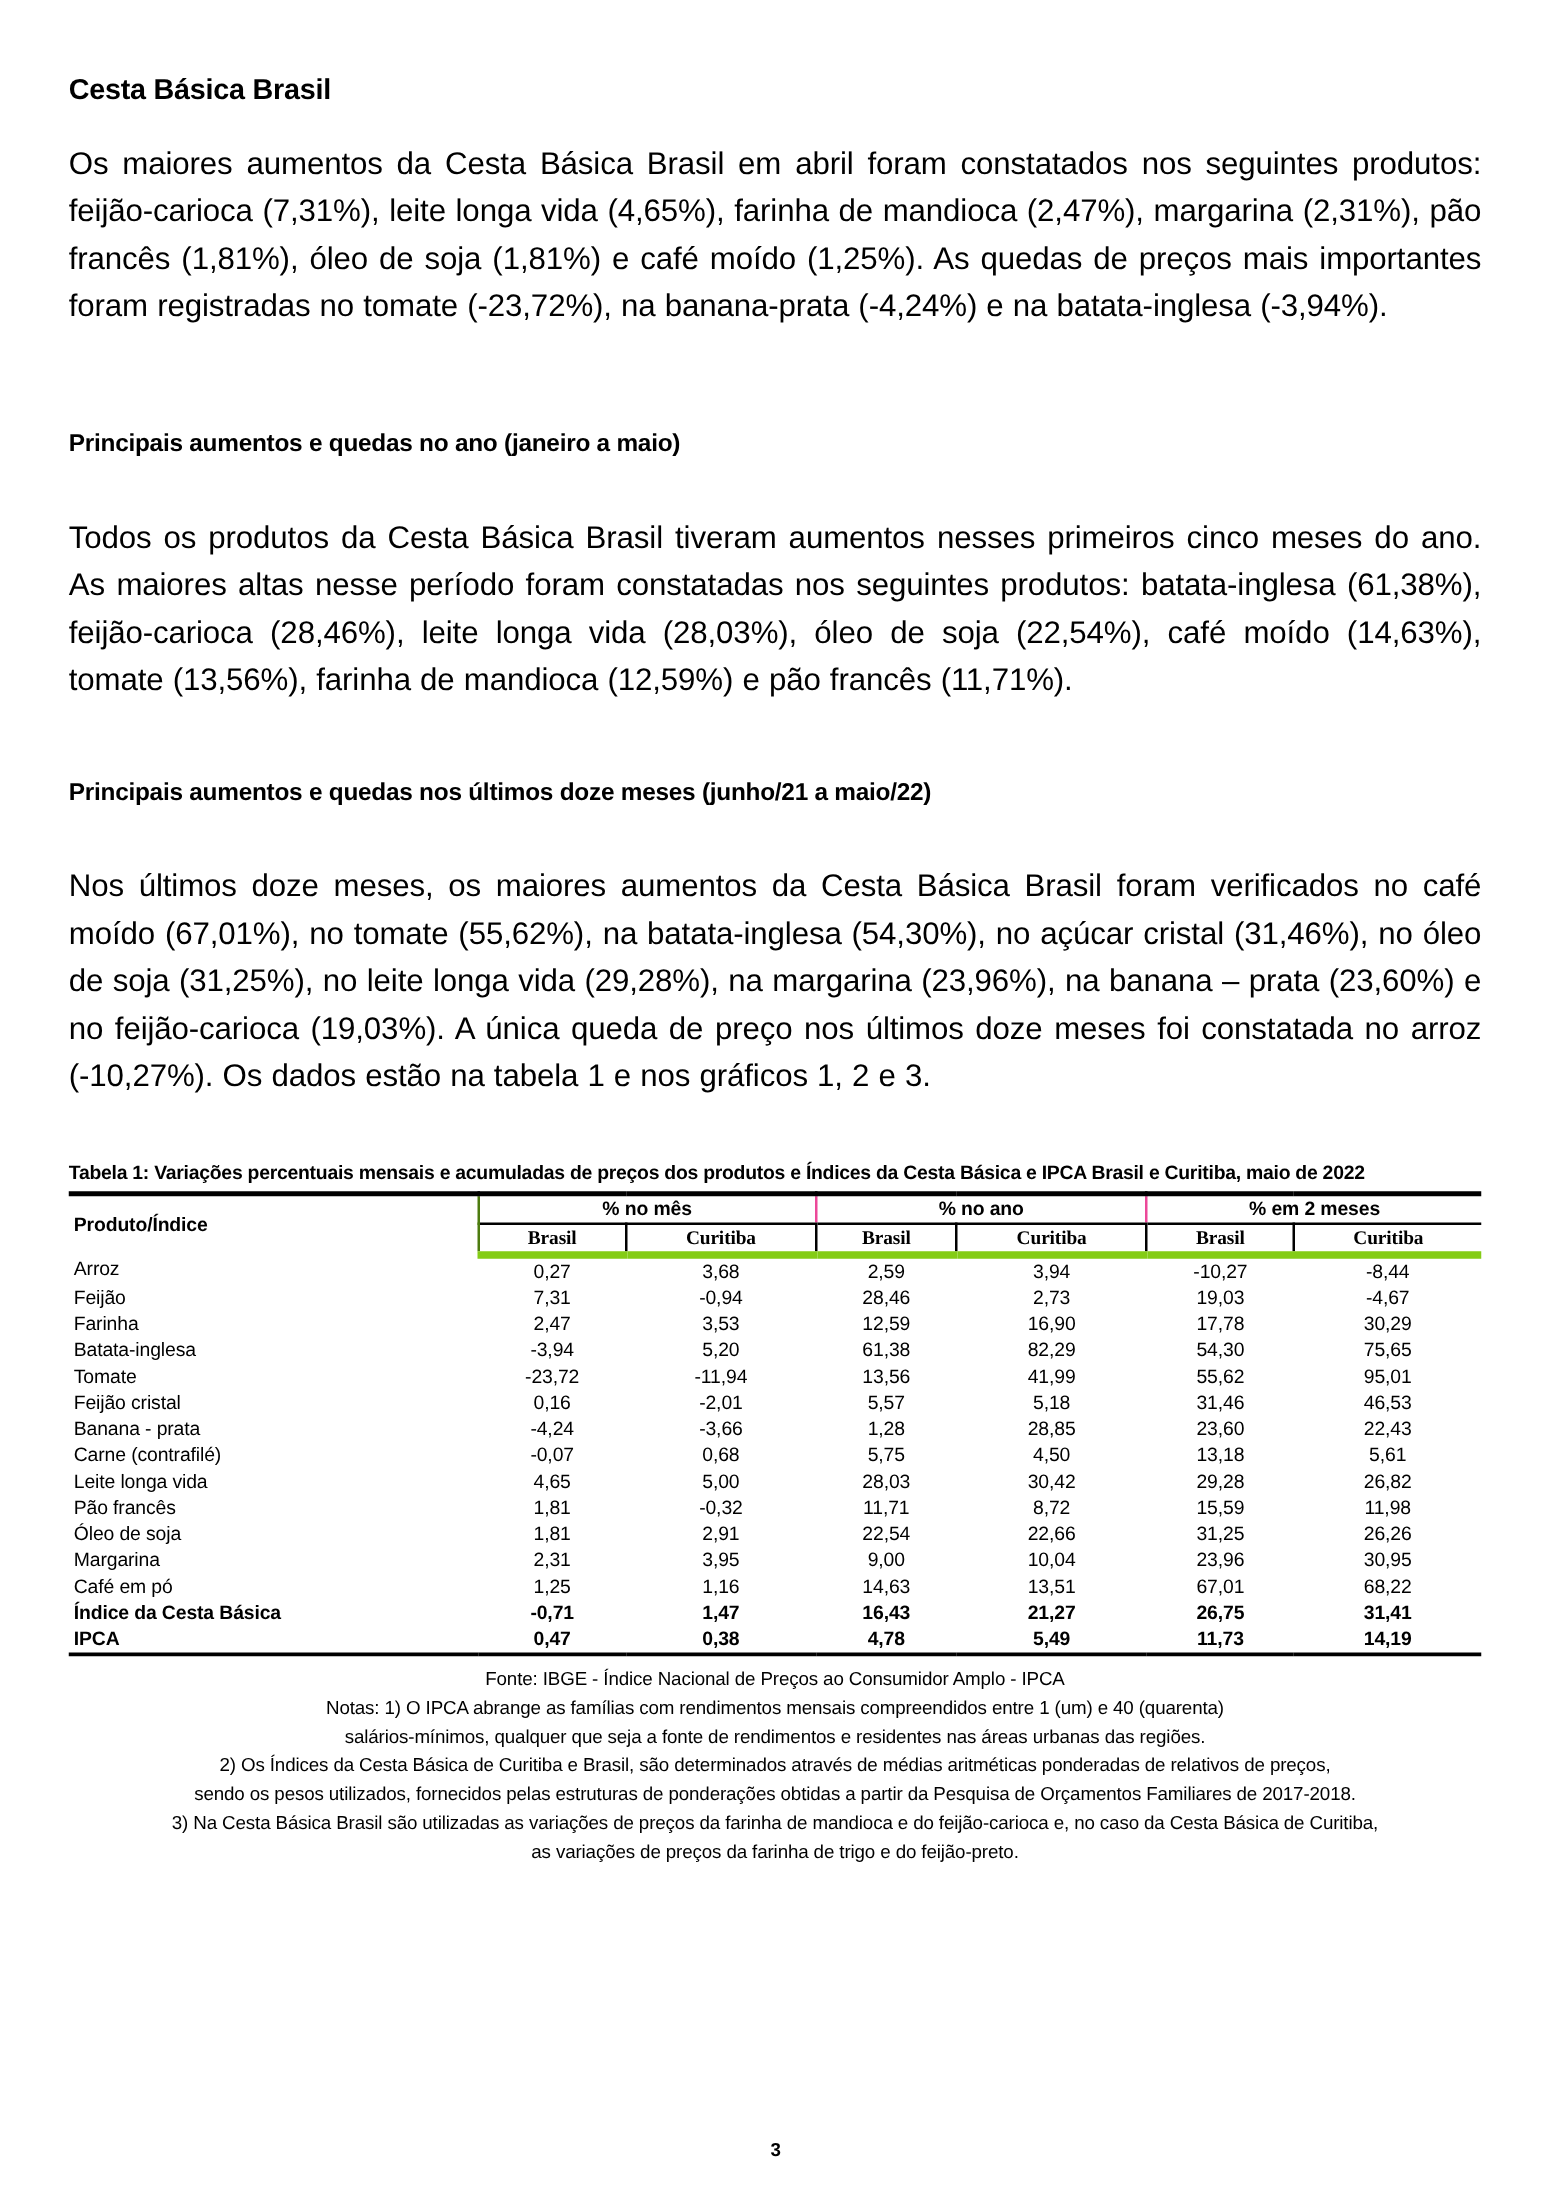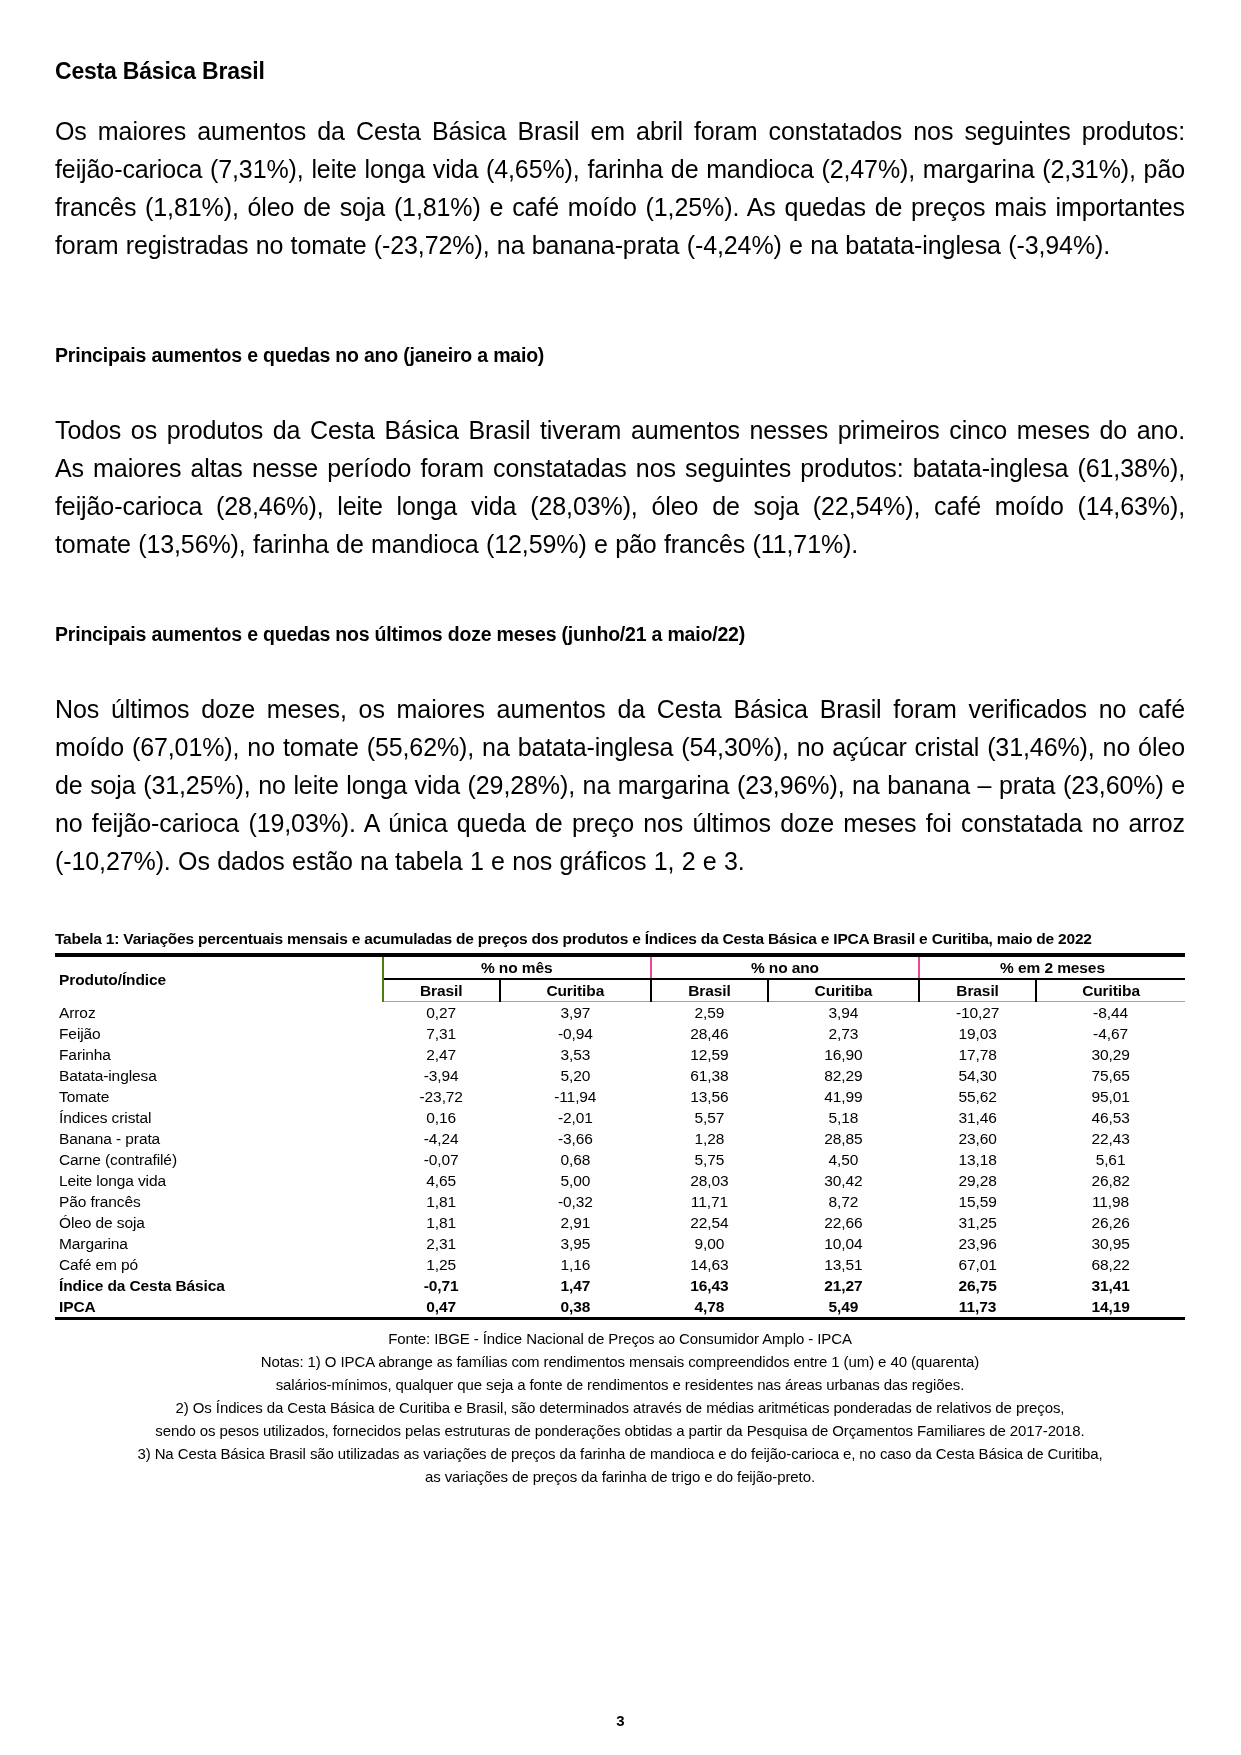--- a/index.html
+++ b/index.html
@@ -78,21 +78,21 @@
   th.group-header {
     font-weight: bold;
     border-left: 2px solid #ec4899;
     border-bottom: 2px solid #000;
   }
   th.sub-header {
     text-align: center;
     font-weight: bold;
     border-left: 2px solid #000;
   }
-  thead tr.sub-row th { border-bottom: 1px solid #84cc16; }
+  thead tr.sub-row th { border-bottom: 6px solid #84cc16; font-family: Liberation Serif, serif; }
   tbody td { text-align: center; border: none; }
   tbody td.prod { text-align: left; }
   tbody tr.bold-row td { font-weight: bold; }
 
   .notes {
     margin-top: 7px;
     font-size: 15px;
     letter-spacing: -0.1px;
     text-align: center;
   }
@@ -141,21 +141,21 @@
         <th class="sub-header">Brasil</th>
         <th class="sub-header">Curitiba</th>
         <th class="sub-header">Brasil</th>
         <th class="sub-header">Curitiba</th>
       </tr>
     </thead>
     <tbody>
         <tr>
           <td class="prod">Arroz</td>
           <td>0,27</td>
-          <td>3,97</td>
+          <td>3,68</td>
           <td>2,59</td>
           <td>3,94</td>
           <td>-10,27</td>
           <td>-8,44</td>
         </tr>
         <tr>
           <td class="prod">Feijão</td>
           <td>7,31</td>
           <td>-0,94</td>
           <td>28,46</td>
@@ -184,21 +184,21 @@
         <tr>
           <td class="prod">Tomate</td>
           <td>-23,72</td>
           <td>-11,94</td>
           <td>13,56</td>
           <td>41,99</td>
           <td>55,62</td>
           <td>95,01</td>
         </tr>
         <tr>
-          <td class="prod">Índices cristal</td>
+          <td class="prod">Feijão cristal</td>
           <td>0,16</td>
           <td>-2,01</td>
           <td>5,57</td>
           <td>5,18</td>
           <td>31,46</td>
           <td>46,53</td>
         </tr>
         <tr>
           <td class="prod">Banana - prata</td>
           <td>-4,24</td>

